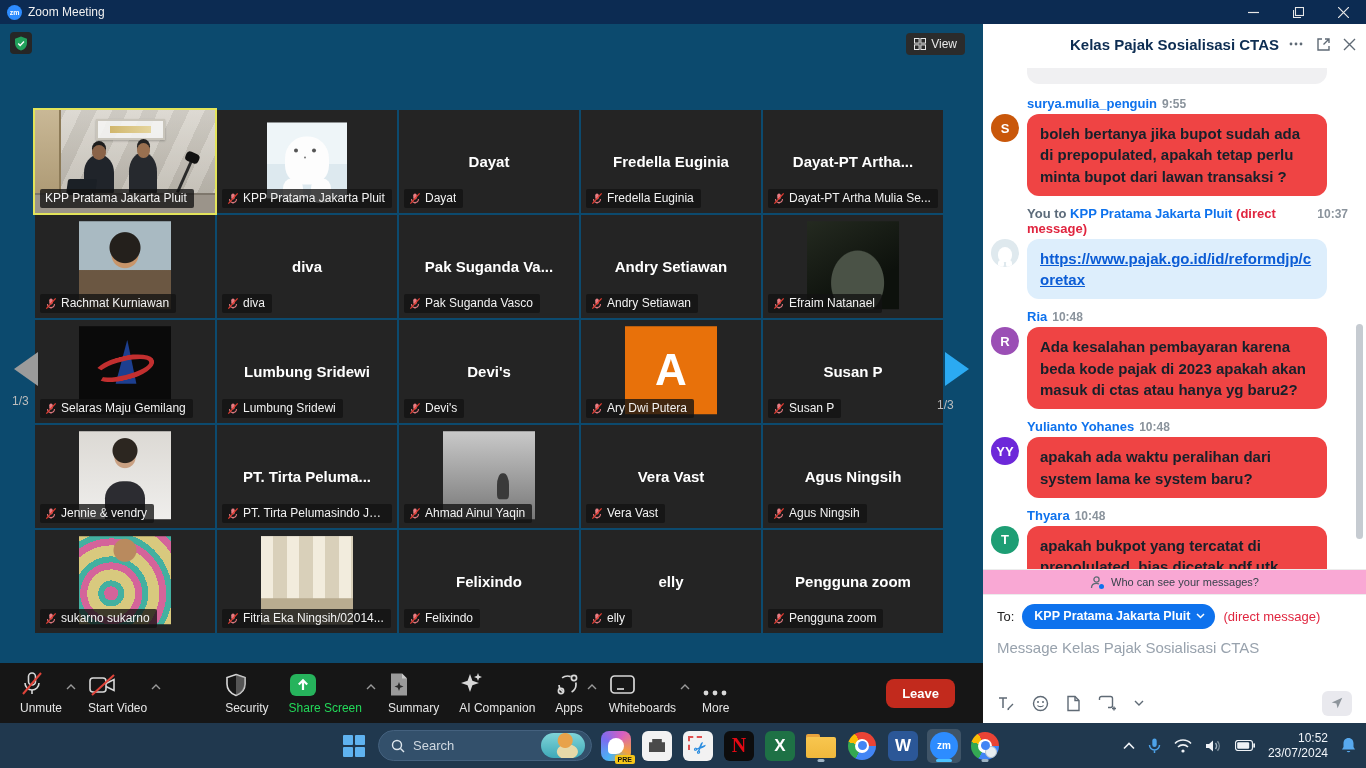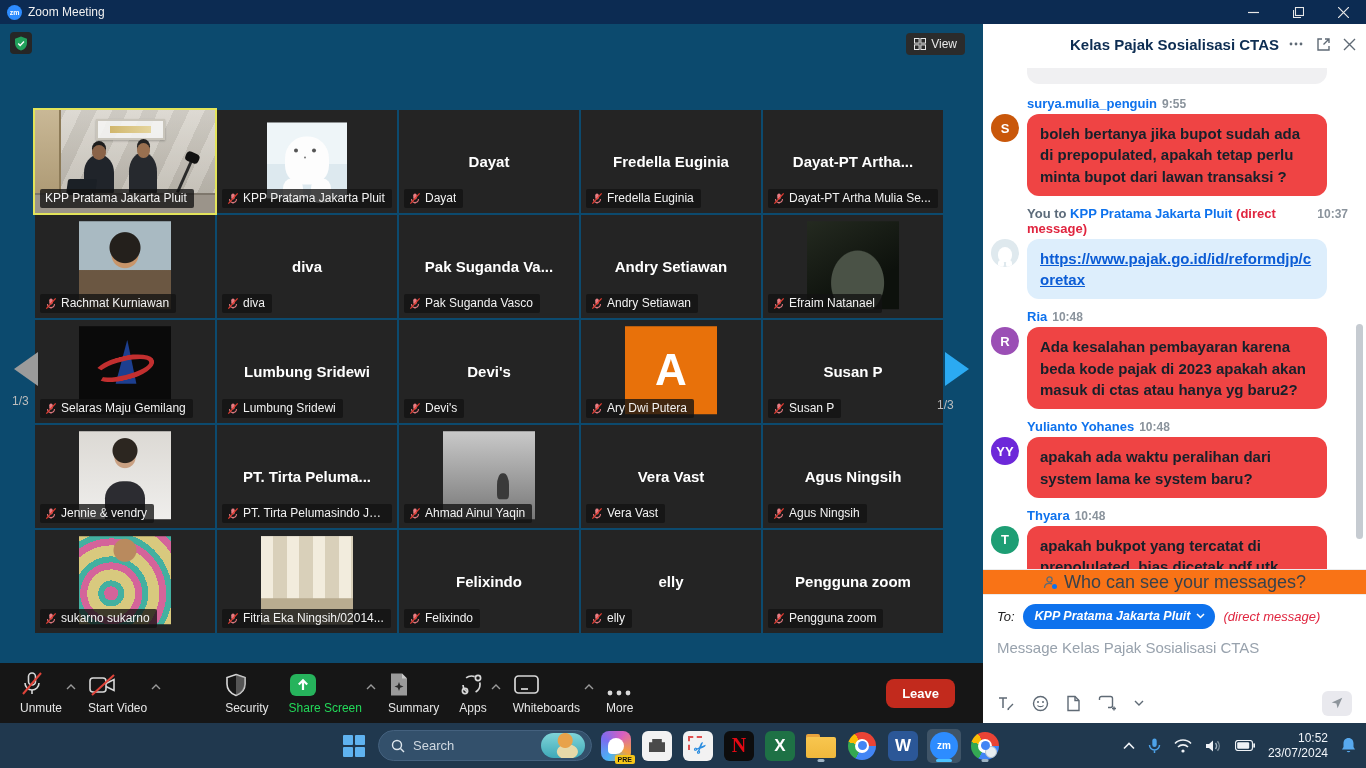--- a/index.html
+++ b/index.html
@@ -97,22 +97,22 @@
   .msg-row { display:flex; align-items:flex-start; gap:8px; }
   .msg-avatar { width:28px; height:28px; border-radius:50%; flex:none; color:#fff; font-size:13px; display:flex; align-items:center; justify-content:center; position:relative; overflow:hidden; }
   .bubble { max-width:300px; border-radius:12px; padding:9px 13px; font-size:15px; line-height:1.42; color:#17202a; background:#ef4444; }
   .bubble.blue { background:#ddeefc; }
   .bubble a { color:#0b5cd5; text-decoration:underline; word-break:break-all; }
   .partial-bubble { width:300px; height:16px; background:#f0f0f2; border-radius:0 0 12px 12px; margin:0 0 12px 36px; }
   .mini-bear { position:absolute; inset:0; background:#dfe9ee; }
   .mini-bear:after { content:""; position:absolute; left:7px; top:8px; width:14px; height:15px; background:#fff; border-radius:50% 50% 42% 42%; box-shadow:-4px 9px 0 -4px #fff, 4px 9px 0 -4px #fff; }
   .chat-scrollbar { position:absolute; right:3px; top:300px; width:7px; height:215px; background:#c6cbd1; border-radius:4px; }
 
-  .chat-notice { flex:none; height:26px; border-top:1px solid #ececec; border-bottom:1px solid #ececec; background:#f97316; display:flex; align-items:center; justify-content:center; gap:6px; font-size:18px; color:#38424c; }
-  .to-row { flex:none; height:42px; display:flex; align-items:center; padding:0 14px; gap:8px;font-style:italic; }
+  .chat-notice { flex:none; height:26px; border-top:1px solid #ececec; border-bottom:1px solid #ececec; background:#f9a8d4; display:flex; align-items:center; justify-content:center; gap:6px; font-size:11px; color:#38424c; }
+  .to-row { flex:none; height:42px; display:flex; align-items:center; padding:0 14px; gap:8px; }
   .to-label { font-size:13px; color:#222; }
   .to-pill { background:#0e72ed; color:#fff; font-size:12.5px; font-weight:bold; padding:5px 10px 6px 12px; border-radius:14px; display:flex; align-items:center; gap:6px; }
   .to-dm { color:#e0253f; font-size:13px; }
   .chat-input { flex:none; height:46px; padding:2px 14px; font-size:15px; color:#98a2ad; }
   .chat-tools { flex:none; height:40px; display:flex; align-items:center; padding:0 14px; gap:17px; color:#5f6a75; }
   .send-btn { margin-left:auto; width:30px; height:25px; background:#e9e9ee; border-radius:6px; display:flex; align-items:center; justify-content:center; }
 
   
   .taskbar { position:absolute; left:0; bottom:0; width:1366px; height:45px; background:#20384e; display:flex; align-items:center; }
   .tb-center { position:absolute; left:337px; top:0; height:45px; display:flex; align-items:center; gap:7px; }
@@ -574,20 +574,29 @@
               <svg width="22" height="25" viewBox="0 0 22 25">
                 <path d="M3 1.5 H14 L19 6.5 V23.5 H3 Z" fill="#9a9a9a"></path>
                 <path d="M14 1.5 V6.5 H19" fill="#c8c8c8"></path>
                 <path d="M11 10 L12.2 13.3 15.5 14.5 12.2 15.7 11 19 9.8 15.7 6.5 14.5 9.8 13.3 Z" fill="#2a2a2a"></path>
               </svg>
             </div>
             <div>Summary</div>
           </div>
           <div class="tb-item">
             <div class="ico">
+              <svg width="26" height="26" viewBox="0 0 26 26">
+                <path d="M11 3 L13.4 9.8 L20 12 L13.4 14.2 L11 21 L8.6 14.2 L2 12 L8.6 9.8 Z" fill="#d8d8d8"></path>
+                <path d="M19 2 L20 4.8 L23 6 L20 7.2 L19 10 L18 7.2 L15 6 L18 4.8 Z" fill="#d8d8d8"></path>
+              </svg>
+            </div>
+            <div>AI Companion</div>
+          </div>
+          <div class="tb-item">
+            <div class="ico">
               <svg width="25" height="25" viewBox="0 0 25 25">
                 <circle cx="12.5" cy="12.5" r="8.5" fill="none" stroke="#d8d8d8" stroke-width="1.7" stroke-dasharray="9 8"></circle>
                 <circle cx="19" cy="6" r="2.6" fill="none" stroke="#d8d8d8" stroke-width="1.7"></circle>
                 <circle cx="6" cy="19" r="2.6" fill="none" stroke="#d8d8d8" stroke-width="1.7"></circle>
               </svg>
             </div>
             <div>Apps</div>
           </div>
           <div class="tb-chev"><svg width="10" height="6" viewBox="0 0 10 6">
               <path d="M1 5 L5 1 L9 5" fill="none" stroke="#9a9a9a" stroke-width="1.4"></path>

